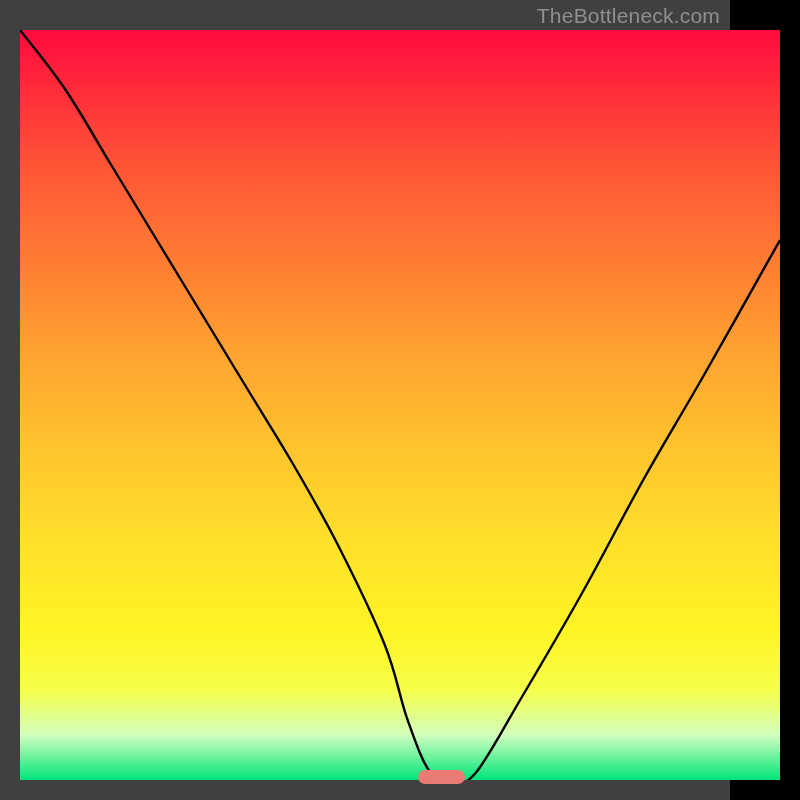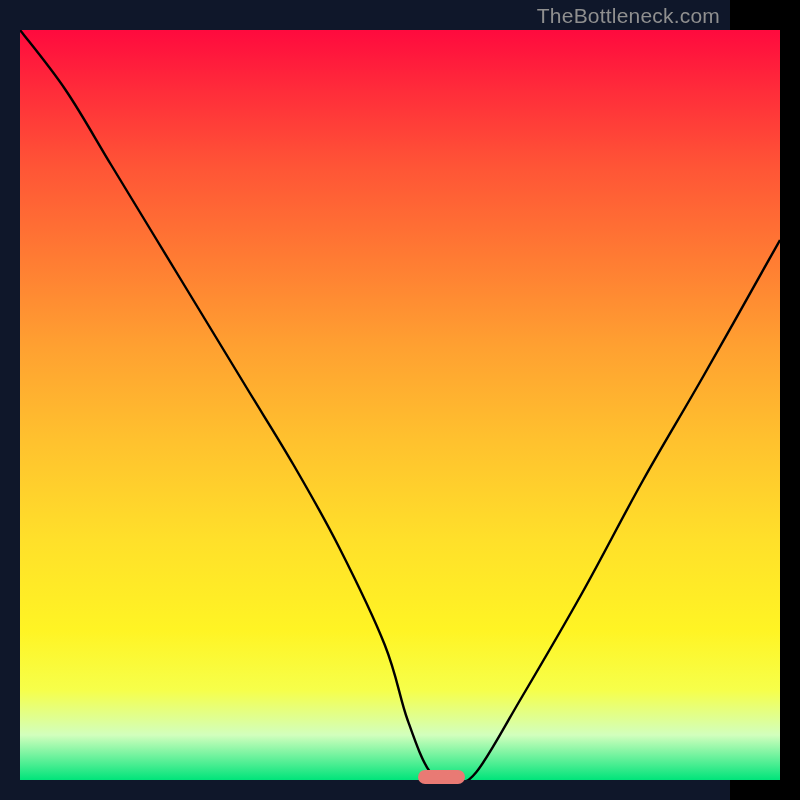--- a/index.html
+++ b/index.html
@@ -7,21 +7,21 @@
     padding: 0;
     width: 800px;
     height: 800px;
     background: #000;
     overflow: hidden;
   }
   .frame {
     position: relative;
     width: 730px;
     height: 800px;
-    background: #0f172a;
+    background: #404040;
   }
   .attribution {
     position: absolute;
     top: 4px;
     right: 10px;
     font-family: Arial, Helvetica, sans-serif;
     font-size: 21px;
     color: #8f8f8f;
     letter-spacing: 0.2px;
     z-index: 10;

